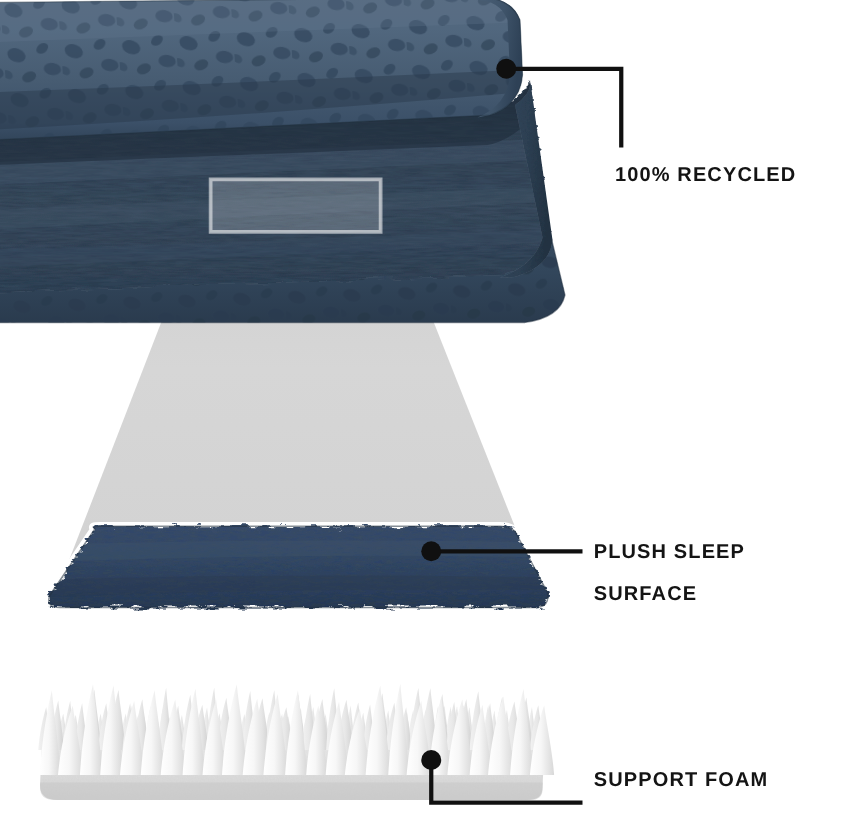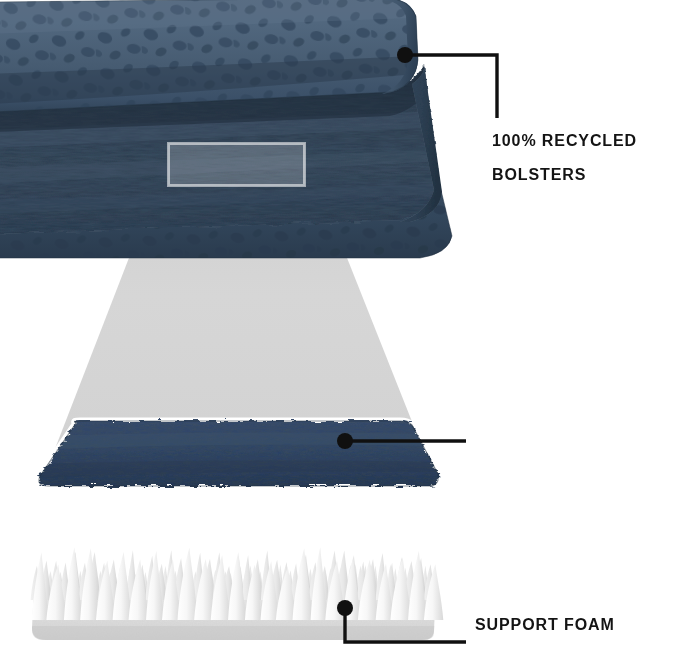--- a/index.html
+++ b/index.html
@@ -405,21 +405,22 @@
     <circle class="callout-dot" cx="345" cy="441" r="8"></circle>
   </g>
   <g>
     <path class="callout-line" d="M345,608 V642 H466"></path>
     <circle class="callout-dot" cx="345" cy="608" r="8"></circle>
   </g>
 </svg>
 
 <div class="callout-text" id="label-bolsters">
   <div>100% RECYCLED</div>
-  <div>BOLSTERS</div>
 </div>
 
 <div class="callout-text" id="label-plush">
+  <div>PLUSH SLEEP</div>
+  <div>SURFACE</div>
 </div>
 
 <div class="callout-text" id="label-foam">
   <div>SUPPORT FOAM</div>
 </div>
 
 </body></html>

